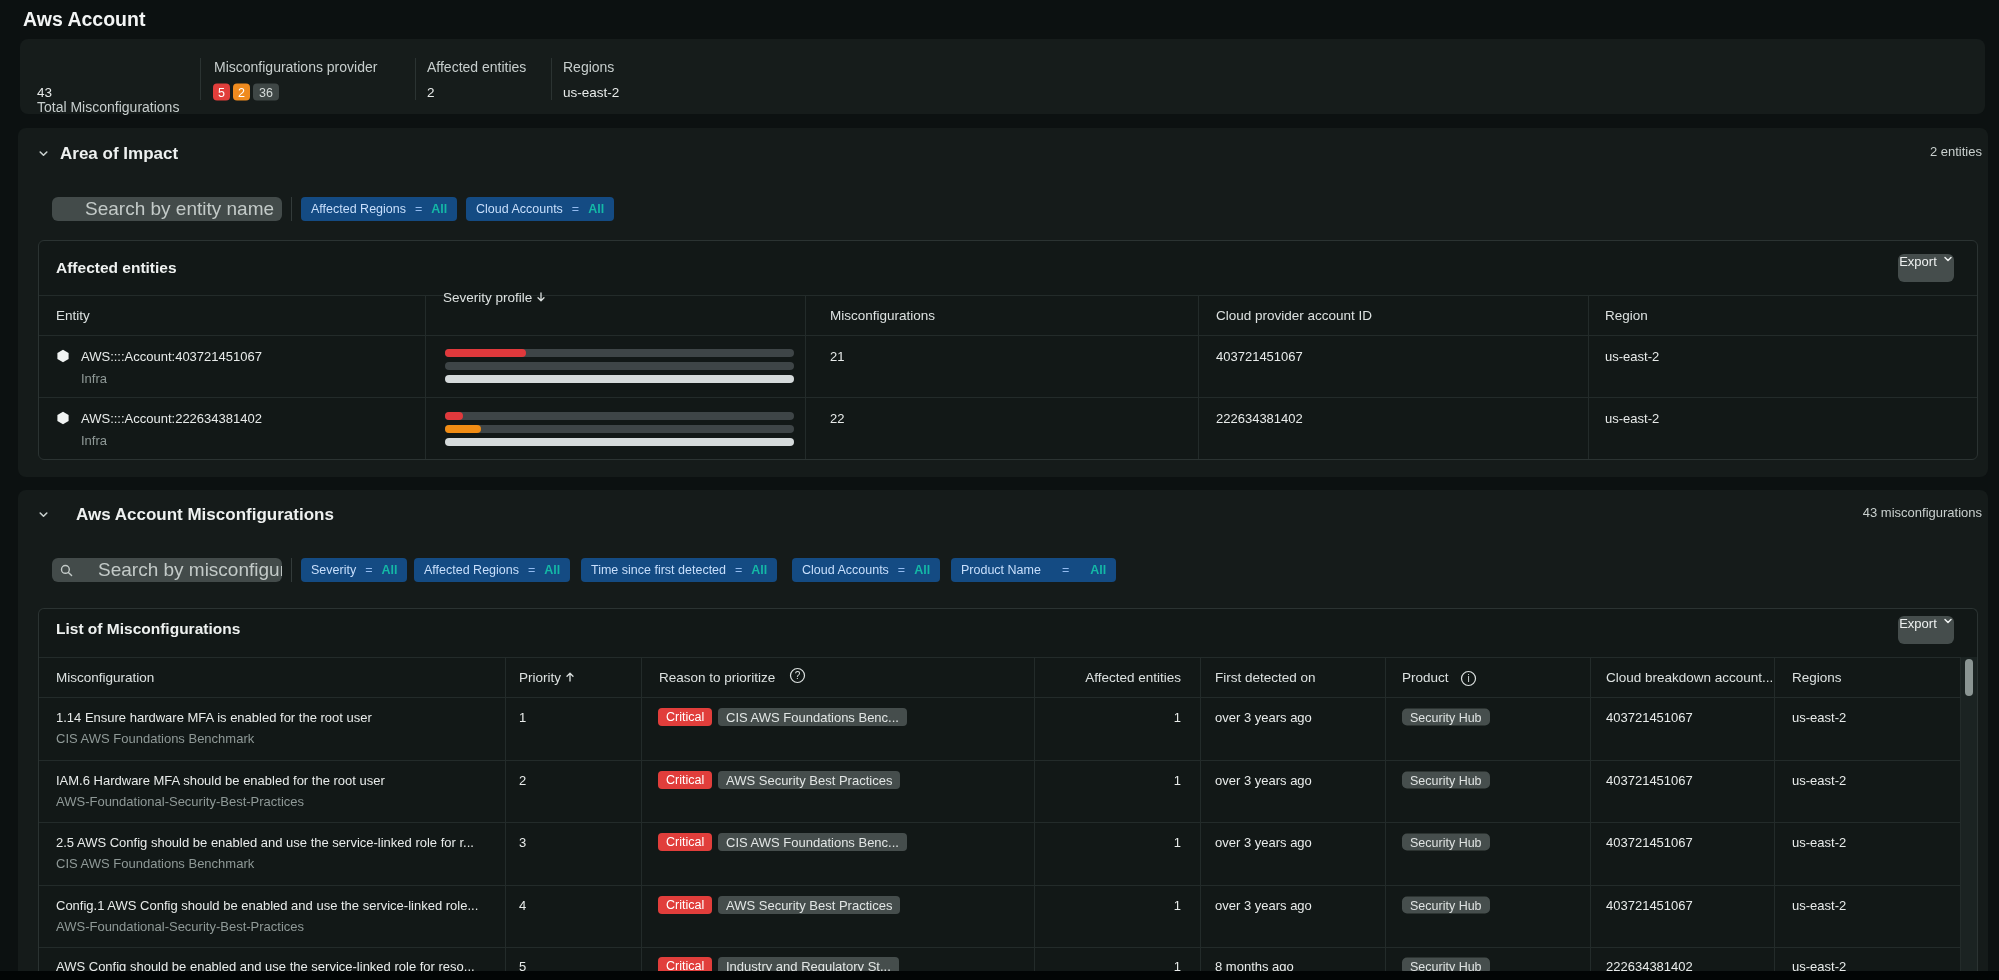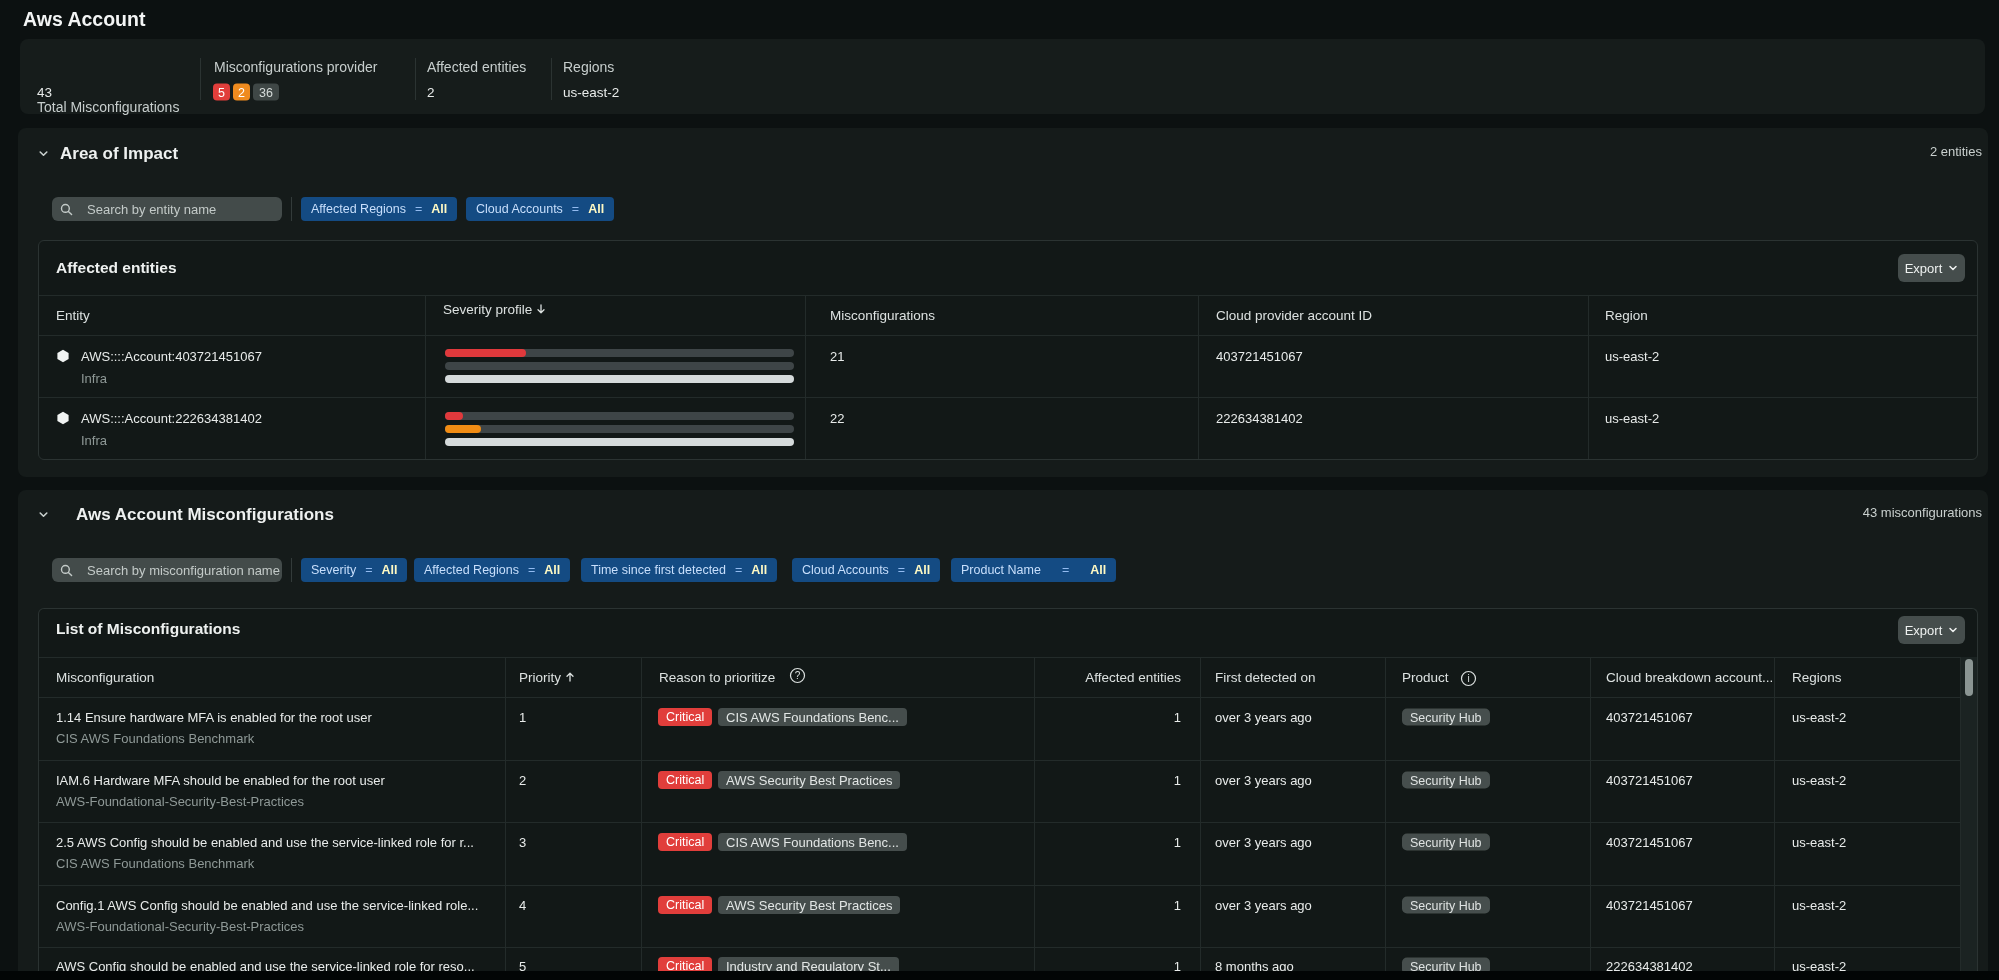--- a/index.html
+++ b/index.html
@@ -11,25 +11,25 @@
   .ptitle { position:absolute; font-size:15.5px; font-weight:700; color:#eef1f0; transform:translateY(-50%); }
   .sechead { position:absolute; font-size:17px; font-weight:700; color:#eef1f0; transform:translateY(-50%); }
   .count { position:absolute; font-size:13px; color:#c9d0ce; transform:translateY(-50%); right:17px; }
   .colhdr { position:absolute; font-size:13.5px; font-weight:500; color:#dce1e0; transform:translateY(-50%); white-space:nowrap; }
   .cellmain { position:absolute; font-size:13px; color:#e8ebea; transform:translateY(-50%); white-space:nowrap; }
   .cellsub { position:absolute; font-size:13px; color:#8f9997; transform:translateY(-50%); white-space:nowrap; }
   .vsep { position:absolute; width:1px; background:#232b2a; }
   .hsep { position:absolute; height:1px; background:#232b2a; }
   .chip { position:absolute; height:24px; background:#144b83; border-radius:4px; display:flex; align-items:center; font-size:12.5px; color:#c8dffc; padding:0 10px; white-space:nowrap; }
   .chip .eq { color:#93bbf0; margin:0 9px; font-size:12.5px; }
-  .chip b { color:#fef9c3; font-weight:700; }
+  .chip b { color:#14b8a6; font-weight:700; }
   .search { position:absolute; left:52px; width:230px; height:24px; background:#434b4a; border-radius:6px; display:flex; align-items:center; padding:0 8px; overflow:hidden; }
-  .search span { font-size:13px; color:#c3cac8; margin-left:14px; white-space:nowrap; }
+  .search span { font-size:19px; color:#c3cac8; margin-left:25px; white-space:nowrap; }
   .vdiv { position:absolute; left:291px; width:1px; height:24px; background:#333b3a; }
-  .export { position:absolute; left:1898px; width:67px; height:28px; background:#454d4c; border-radius:6px; display:flex; align-items:center; justify-content:center; gap:6px; font-size:13px; color:#eef1f0; }
+  .export { position:absolute; left:1898px; width:56px; height:28px; background:#454d4c; border-radius:6px; display:flex; align-items:flex-start; justify-content:center; gap:6px; font-size:13px; color:#eef1f0; }
   .crit { position:absolute; height:18px; background:#e13e3b; border-radius:4px; color:#fff; font-size:12.5px; font-weight:500; display:flex; align-items:center; padding:0 8px; transform:translateY(-50%); }
   .rchip { position:absolute; height:18px; background:#454d4c; border-radius:4px; color:#e2e6e5; font-size:13px; display:flex; align-items:center; padding:0 8px; transform:translateY(-50%); white-space:nowrap; }
   .pchip { position:absolute; height:17px; background:#464e4d; border-radius:5px; color:#dfe3e2; font-size:12.5px; display:flex; align-items:center; padding:0 8px; transform:translateY(-50%); white-space:nowrap; }
   .bar { position:absolute; height:8px; border-radius:4px; background:#3e4547; }
   .fill { position:absolute; height:8px; border-radius:4px; }
   .statlab { position:absolute; font-size:14px; color:#c7cecd; transform:translateY(-50%); white-space:nowrap; }
   .statval { position:absolute; font-size:13.5px; color:#e8ebea; transform:translateY(-50%); }
   .badge { position:absolute; height:17px; border-radius:4px; color:#fff; font-size:12.5px; display:flex; align-items:center; justify-content:center; transform:translateY(-50%); }
 </style>
 </head>
@@ -71,21 +71,21 @@
   <div class="chip" style="left:466px; top:197px;">Cloud Accounts<span class="eq">=</span><b>All</b></div>
 
   <div class="panel" style="left:38px; top:240px; width:1940px; height:220px;"></div>
   <div class="ptitle" style="left:56px; top:268px;">Affected entities</div>
   <div class="export" style="top:254px;">Export <svg width="10" height="10" viewBox="0 0 10 10">
       <path d="M2 3.5 L5 6.5 L8 3.5" stroke="#eef1f0" stroke-width="1.5" fill="none" stroke-linecap="round" stroke-linejoin="round"></path>
     </svg></div>
 
   <div class="hsep" style="left:39px; top:295px; width:1938px;"></div>
   <div class="colhdr" style="left:56px; top:315px;">Entity</div>
-  <div class="colhdr" style="left:443px; top:309px;">Severity profile <svg width="10" height="11" viewBox="0 0 10 11" style="vertical-align:-1px;">
+  <div class="colhdr" style="left:443px; top:297px;">Severity profile <svg width="10" height="11" viewBox="0 0 10 11" style="vertical-align:-1px;">
       <path d="M5 1.5 V9 M2 6.2 L5 9.2 L8 6.2" stroke="#dce1e0" stroke-width="1.3" fill="none" stroke-linecap="round" stroke-linejoin="round"></path>
     </svg></div>
   <div class="colhdr" style="left:830px; top:315px;">Misconfigurations</div>
   <div class="colhdr" style="left:1216px; top:315px;">Cloud provider account ID</div>
   <div class="colhdr" style="left:1605px; top:315px;">Region</div>
   <div class="hsep" style="left:39px; top:335px; width:1938px;"></div>
   <div class="vsep" style="left:425px; top:295px; height:164px;"></div>
   <div class="vsep" style="left:805px; top:295px; height:164px;"></div>
   <div class="vsep" style="left:1198px; top:295px; height:164px;"></div>
   <div class="vsep" style="left:1588px; top:295px; height:164px;"></div>

